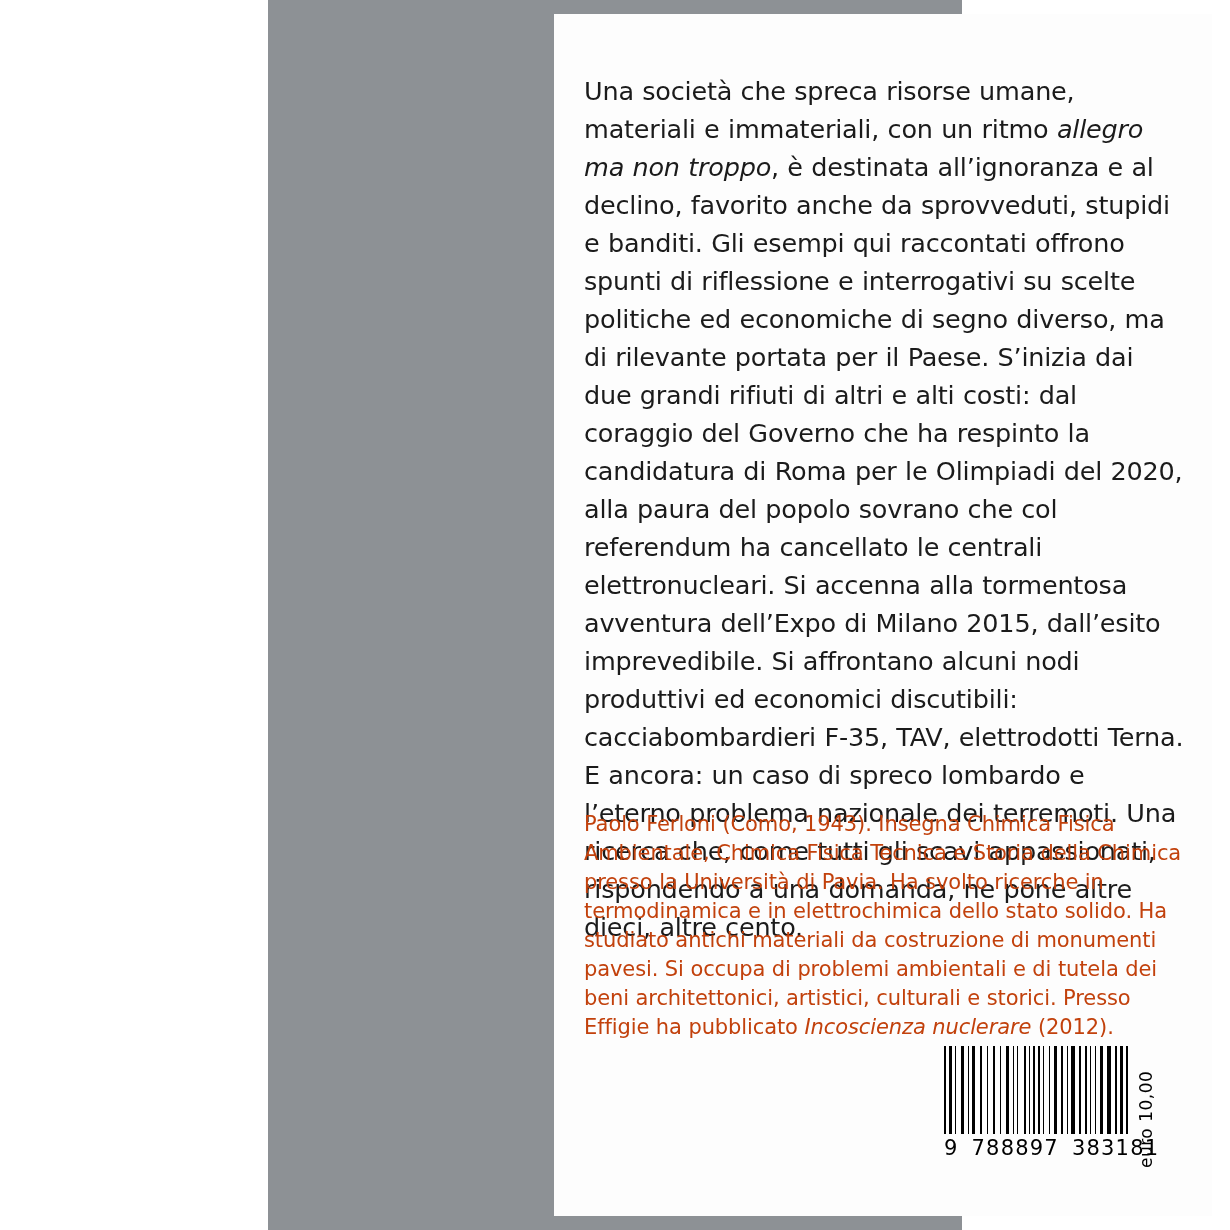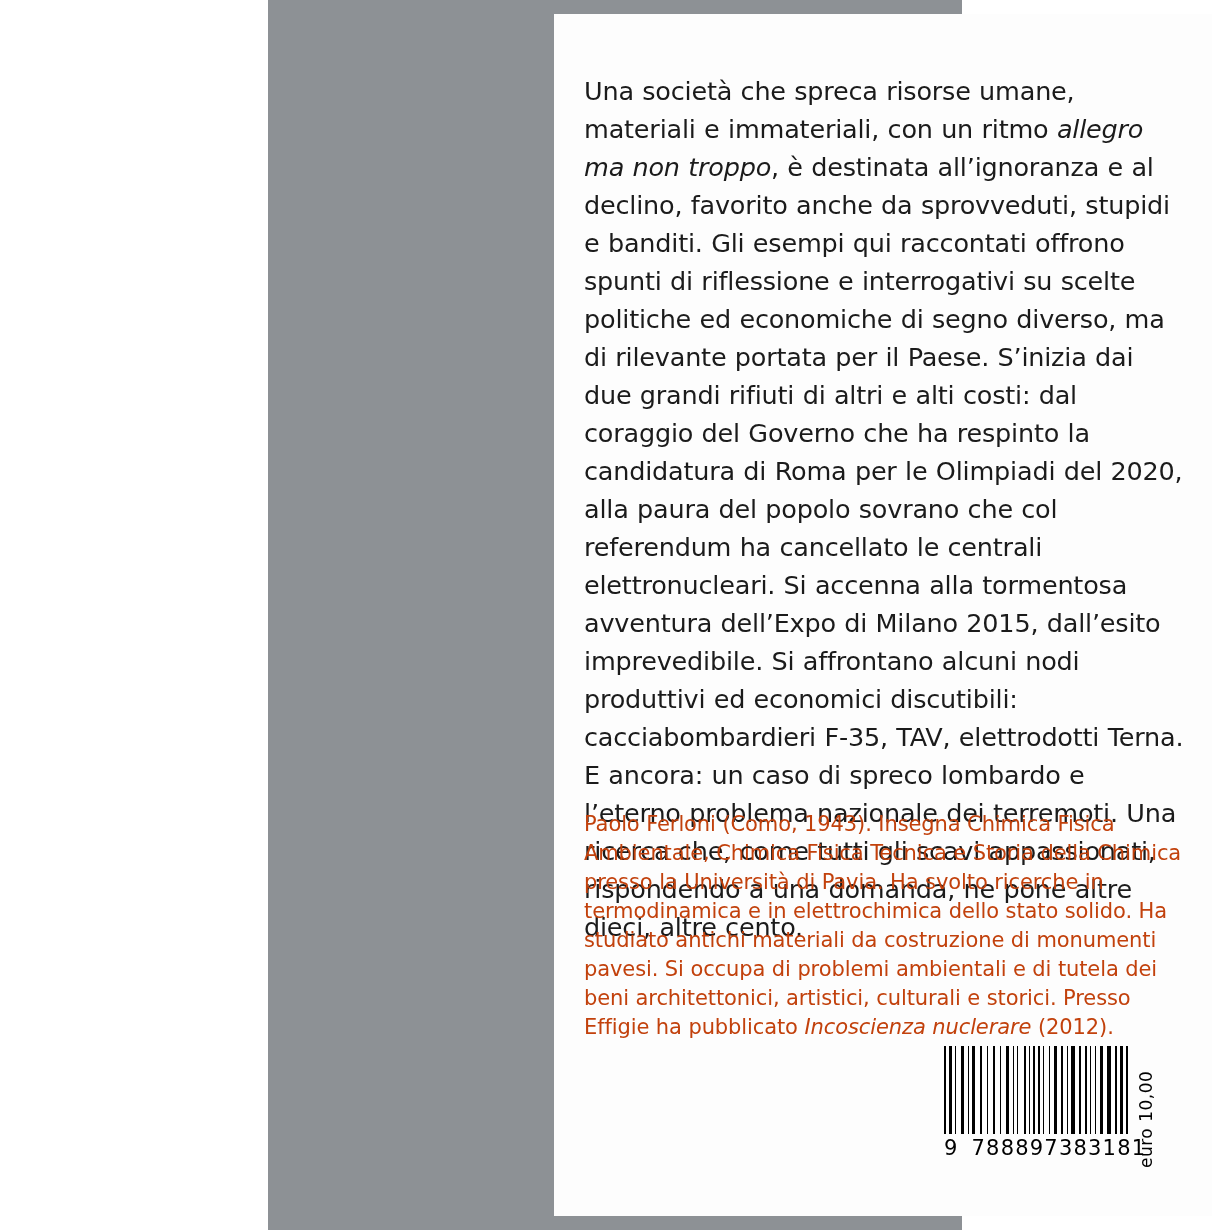--- a/index.html
+++ b/index.html
@@ -112,21 +112,21 @@
     font-size: 21px;
     letter-spacing: 1.2px;
     color: #000000;
     white-space: nowrap;
   }
 
   .barcode-digits .grp {
     display: inline-block;
   }
   .barcode-digits .g1 { margin-right: 13px; }
-  .barcode-digits .g2 { }
+  .barcode-digits .g2 { margin-right: 13px; }
 
   .price {
     position: absolute;
     left: 192px;
     top: 2px;
     width: 28px;
     height: 120px;
     font-family: "DejaVu Sans", sans-serif;
     font-size: 17px;
     color: #000000;

